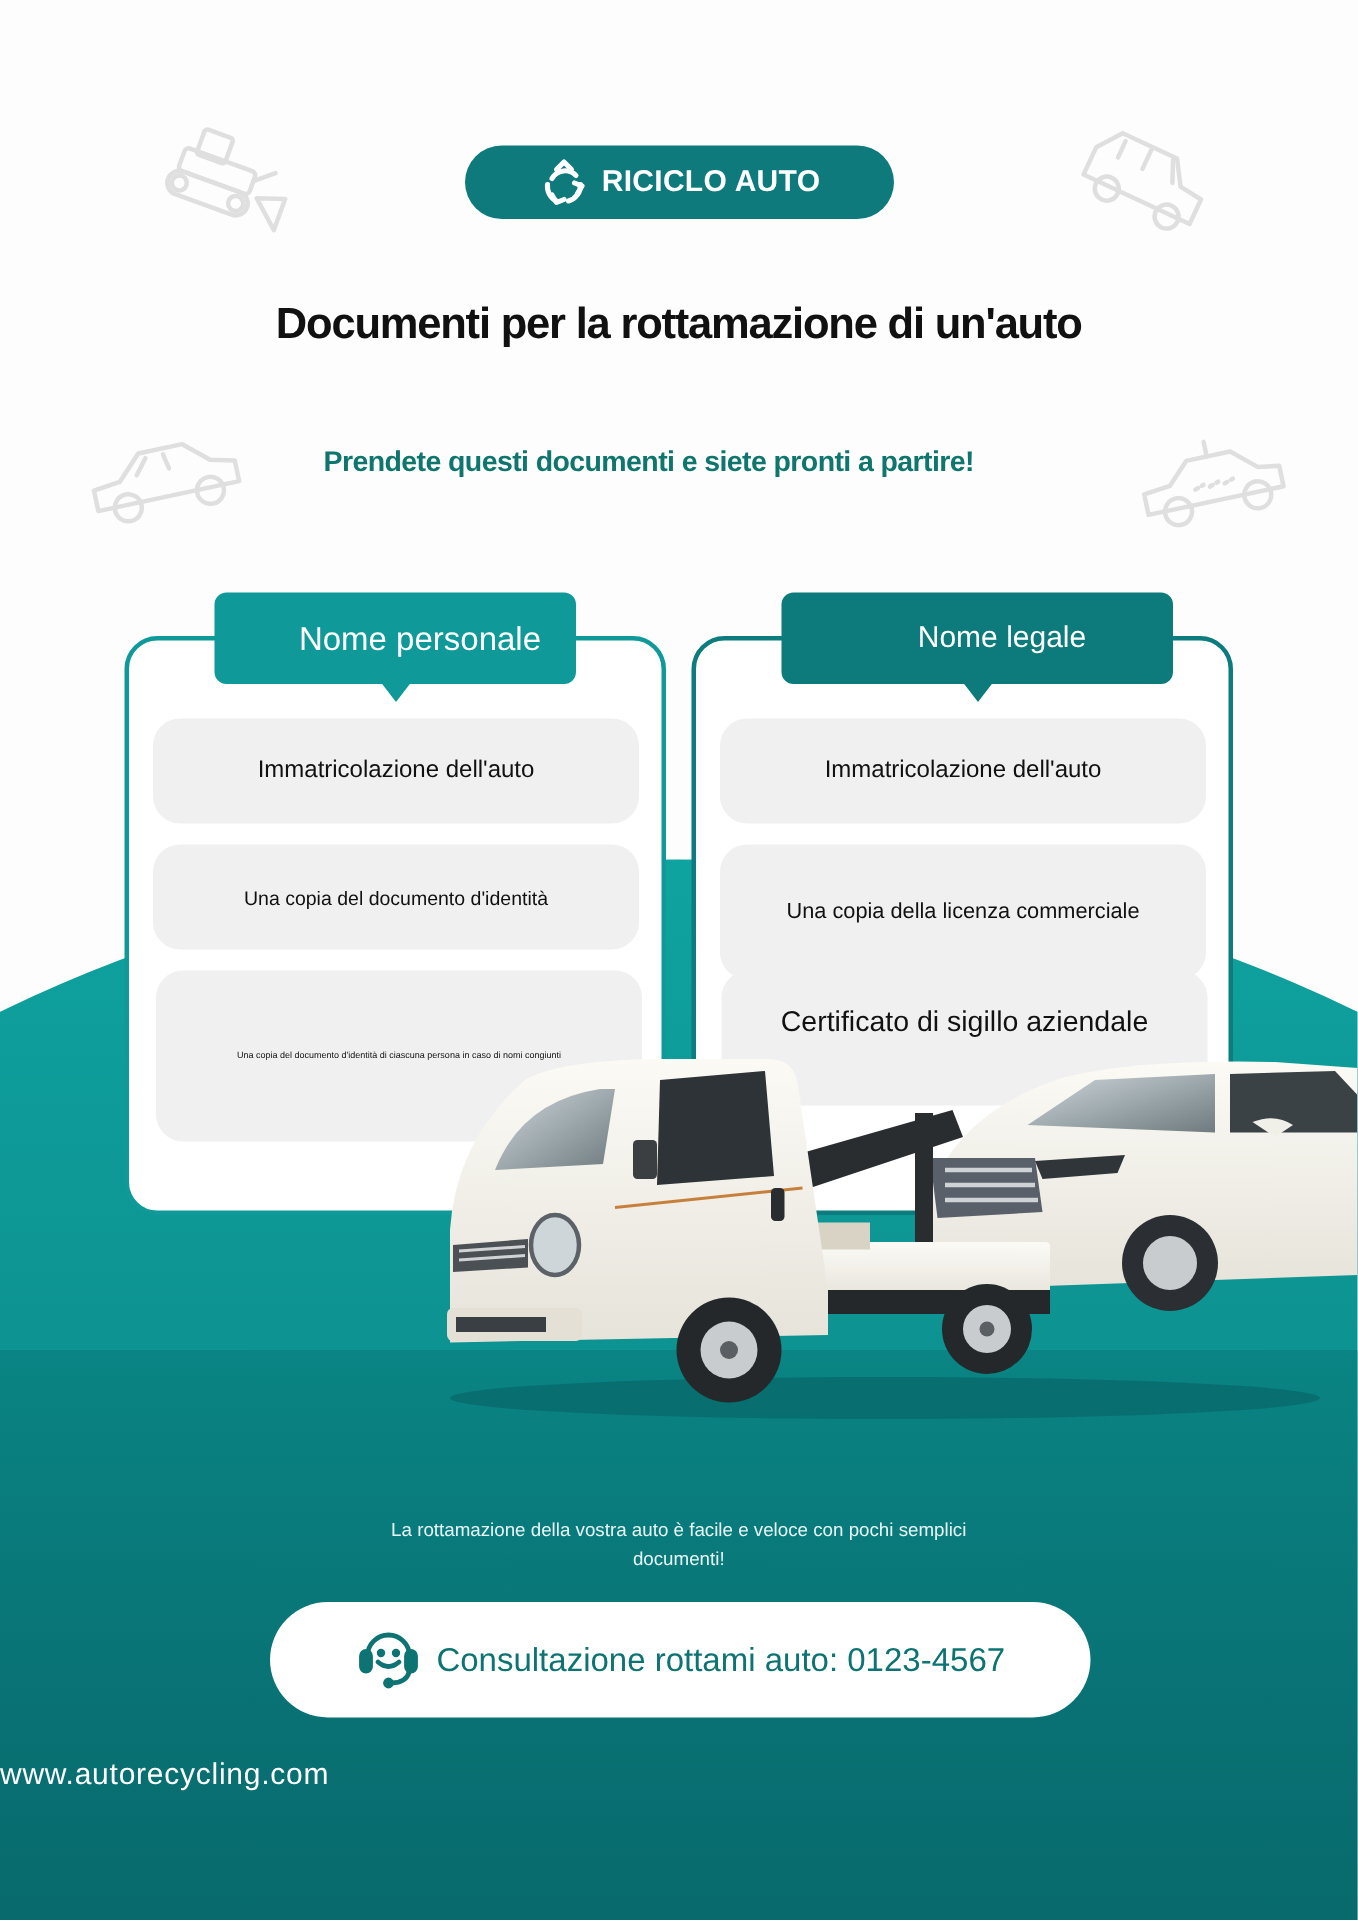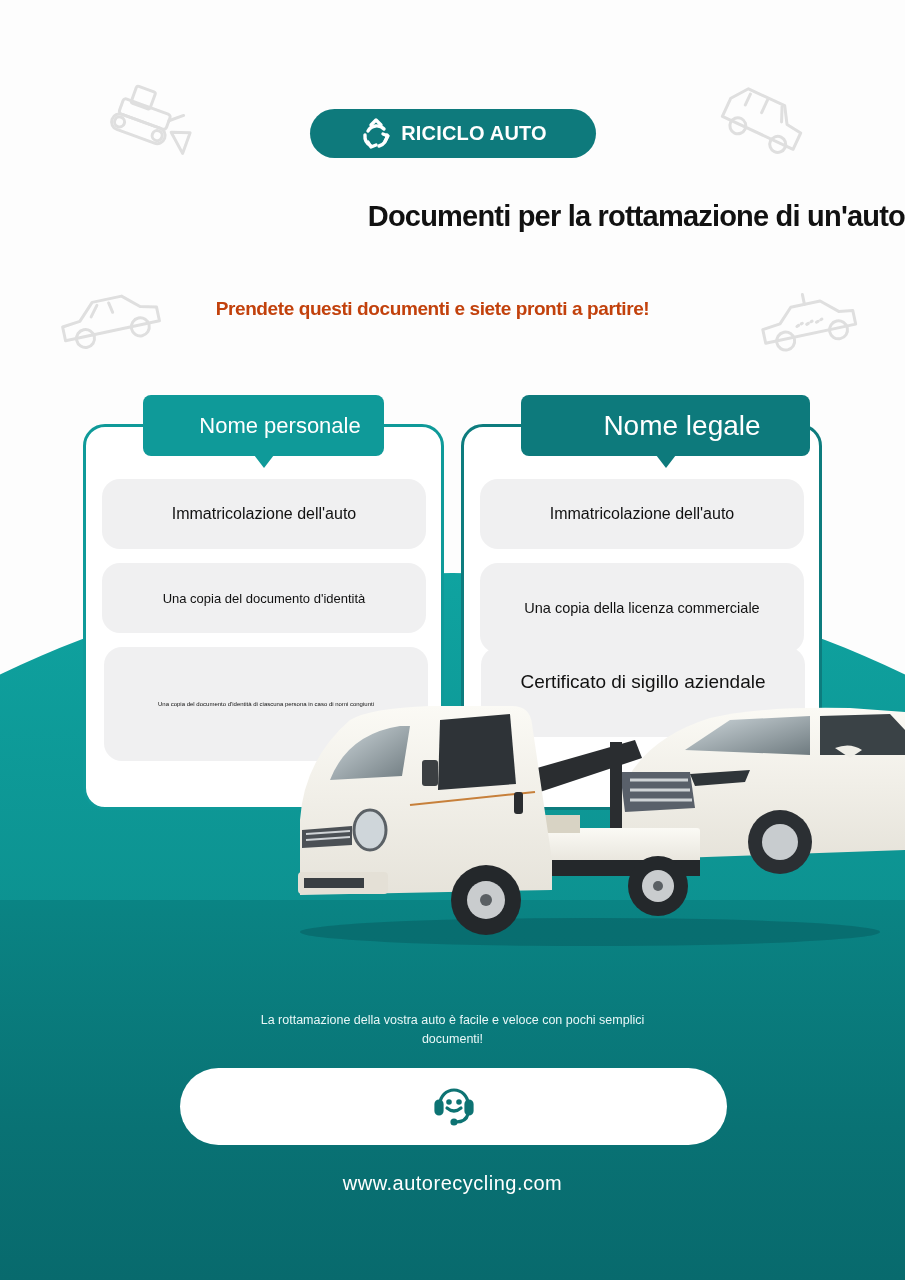--- a/index.html
+++ b/index.html
@@ -27,51 +27,50 @@
     position: absolute; z-index: 1; opacity: 0.9;
   }
   .deco svg { display: block; }
 
   .pill {
     position: absolute; left: 310px; top: 97px; width: 286px; height: 49px;
     border-radius: 25px; background: #0e7a7c;
     display: flex; align-items: center; justify-content: center; gap: 8px;
     color: #ffffff; font-weight: bold; font-size: 20px; letter-spacing: 0.2px;
     z-index: 2;
-    margin-top: 12px;
   }
   .pill .recycle { width: 34px; height: 34px; display: flex; align-items: center; justify-content: center; }
 
   .title {
-    position: absolute; left: 0; top: 200px; width: 905px; text-align: right;
+    position: absolute; left: 0; top: 200px; width: 905px; text-align: center;
     font-size: 29px; font-weight: bold; color: #111; letter-spacing: -0.8px;
     z-index: 2;
   }
   .subtitle {
     position: absolute; left: 0; top: 298px; width: 865px; text-align: center;
-    font-size: 19px; font-weight: bold; color: #c2410c; letter-spacing: -0.4px;
+    font-size: 19px; font-weight: bold; color: #0f766e; letter-spacing: -0.4px;
     z-index: 2;
   }
 
   .card {
     position: absolute; top: 424px; width: 361px; height: 386px;
     background: #ffffff; border: 3px solid #0d8d8e; border-radius: 22px;
     z-index: 2;
   }
   .card.left { left: 83px; border-color: #0f9a99; }
   .card.right { left: 461px; border-color: #0d7c7e; }
 
   .tab {
     position: absolute; top: 395px; height: 61px; border-radius: 8px;
     display: flex; align-items: center; justify-content: center; color: #fff;
     z-index: 3;
     padding-left: 33px;
   }
   .tab.left { left: 143px; width: 241px; background: #0f9a99; font-size: 22px; }
-  .tab.right { left: 521px; width: 289px; background: #0d7a7c; font-size: 28px; }
+  .tab.right { left: 521px; width: 261px; background: #0d7a7c; font-size: 20px; }
   .tab::after {
     content: ""; position: absolute; left: 50%; bottom: -12px; transform: translateX(-50%);
     border-left: 10px solid transparent; border-right: 10px solid transparent;
     border-top: 13px solid currentColor;
   }
   .tab.left::after { border-top-color: #0f9a99; }
   .tab.right::after { border-top-color: #0d7a7c; }
 
   .item {
     position: absolute; width: 324px; border-radius: 18px; background: #f0f0f1;
@@ -86,21 +85,21 @@
     position: absolute; left: 230px; top: 987px; width: 445px; text-align: center;
     color: #e8f7f7; font-size: 12.5px; line-height: 19px; z-index: 5; margin-top: 24px;
   }
   .contact {
     position: absolute; left: 180px; top: 1068px; width: 547px; height: 77px;
     background: #ffffff; border-radius: 39px;
     display: flex; align-items: center; justify-content: center; gap: 10px;
     color: #0d7373; font-size: 22px; z-index: 5;
   }
   .website {
-    position: absolute; left: 0; top: 1172px; width: 905px; text-align: center;
+    position: absolute; left: 0; top: 1172px; width: 905px; 
     color: #ffffff; font-size: 20px; letter-spacing: 0.5px; z-index: 5;
   }
 </style>
 </head>
 <body>
 
 <div class="teal-bg"></div>
 <div class="teal-bottom"></div>
 
 <div class="deco" style="left:108px;top:76px;">
@@ -253,15 +252,16 @@
       <path d="M8 22 A14 14 0 0 1 36 22"></path>
       <rect x="4" y="19" width="6" height="13" rx="3" fill="#0d7373"></rect>
       <rect x="34" y="19" width="6" height="13" rx="3" fill="#0d7373"></rect>
       <circle cx="17" cy="20" r="1.2" fill="#0d7373"></circle>
       <circle cx="27" cy="20" r="1.2" fill="#0d7373"></circle>
       <path d="M15 26 Q22 32 29 26"></path>
       <path d="M36 32 Q34 40 24 40"></path>
       <circle cx="22" cy="40" r="2" fill="#0d7373"></circle>
     </svg>
   </span>
+  <span>Consultazione rottami auto: 0123-4567</span>
 </div>
 
 <div class="website">www.autorecycling.com</div>
 
 </body></html>

